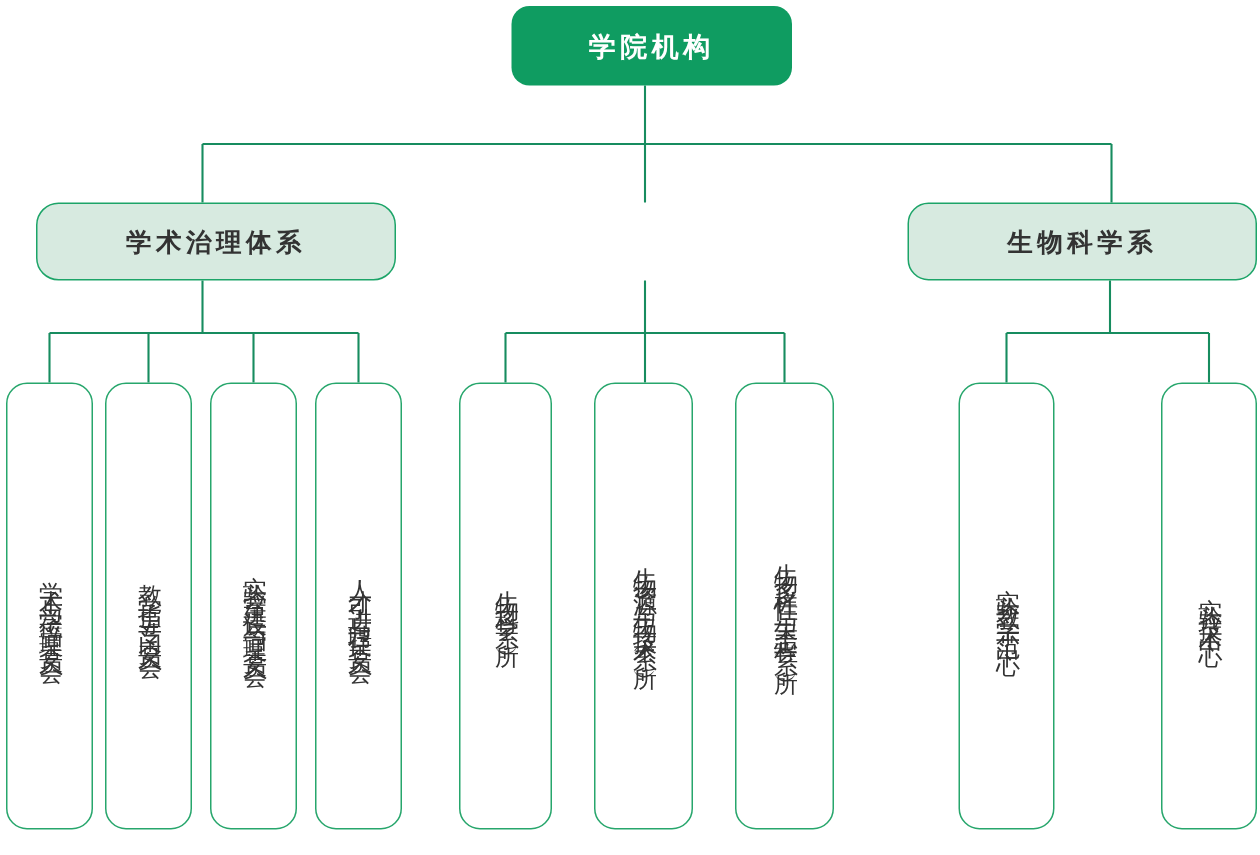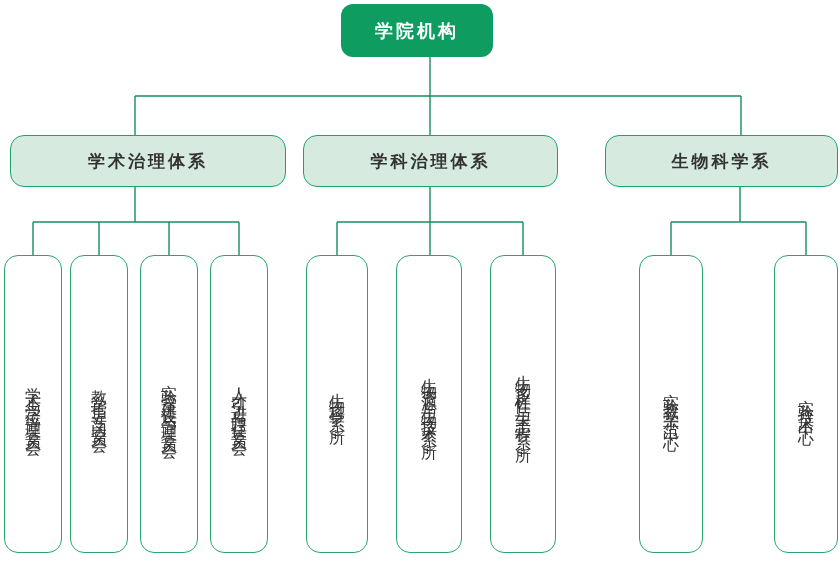--- a/index.html
+++ b/index.html
@@ -26,34 +26,34 @@
     pointer-events:none;
   }
   .connectors line{stroke:var(--line);stroke-width:1.4;}
   .node{
     position:absolute;
     display:flex;align-items:center;justify-content:center;
     text-align:center;
     color:var(--text);
   }
   .node-root{
-    left:341px;top:4px;width:152px;height:53px;
+    left:341px;top:4px;width:187px;height:53px;
     background:var(--root-fill);
     border-radius:12px;
     color:var(--root-text);
     font-size:18px;font-weight:bold;letter-spacing:3px;
   }
   .node-branch{
     top:135px;height:52px;
     background:var(--branch-fill);
     border:1.5px solid var(--branch-border);
     border-radius:14px;
     font-size:17px;font-weight:bold;letter-spacing:3px;
   }
-  .branch-1{left:10px;width:276px;}
+  .branch-1{left:24px;width:240px;border-radius:15px;}
   .branch-2{left:303px;width:255px;}
   .branch-3{left:605px;width:233px;}
   .node-leaf{
     top:255px;height:298px;
     background:var(--leaf-fill);
     border:1.4px solid var(--leaf-border);
     border-radius:14px;
     font-size:16px;letter-spacing:6px;
     writing-mode:vertical-rl;
     line-height:1;
@@ -94,21 +94,20 @@
 
     <line x1="740" y1="187" x2="740" y2="222"></line>
     <line x1="671" y1="222" x2="806" y2="222"></line>
     <line x1="671" y1="222" x2="671" y2="255"></line>
     <line x1="806" y1="222" x2="806" y2="255"></line>
   </svg>
 
   <div class="node node-root">学院机构</div>
 
   <div class="node node-branch branch-1">学术治理体系</div>
-  <div class="node node-branch branch-2">学科治理体系</div>
   <div class="node node-branch branch-3">生物科学系</div>
 
   <div class="node node-leaf leaf-1">学术与学位管理委员会</div>
   <div class="node node-leaf leaf-2">教学指导专门委员会</div>
   <div class="node node-leaf leaf-3">实验室建设与管理委员会</div>
   <div class="node node-leaf leaf-4">人才引进与聘任委员会</div>
 
   <div class="node node-leaf leaf-5">生物科学系（所）</div>
   <div class="node node-leaf leaf-6">生物资源与生物技术系（所）</div>
   <div class="node node-leaf leaf-7">生物多样性与生态工程系（所）</div>

